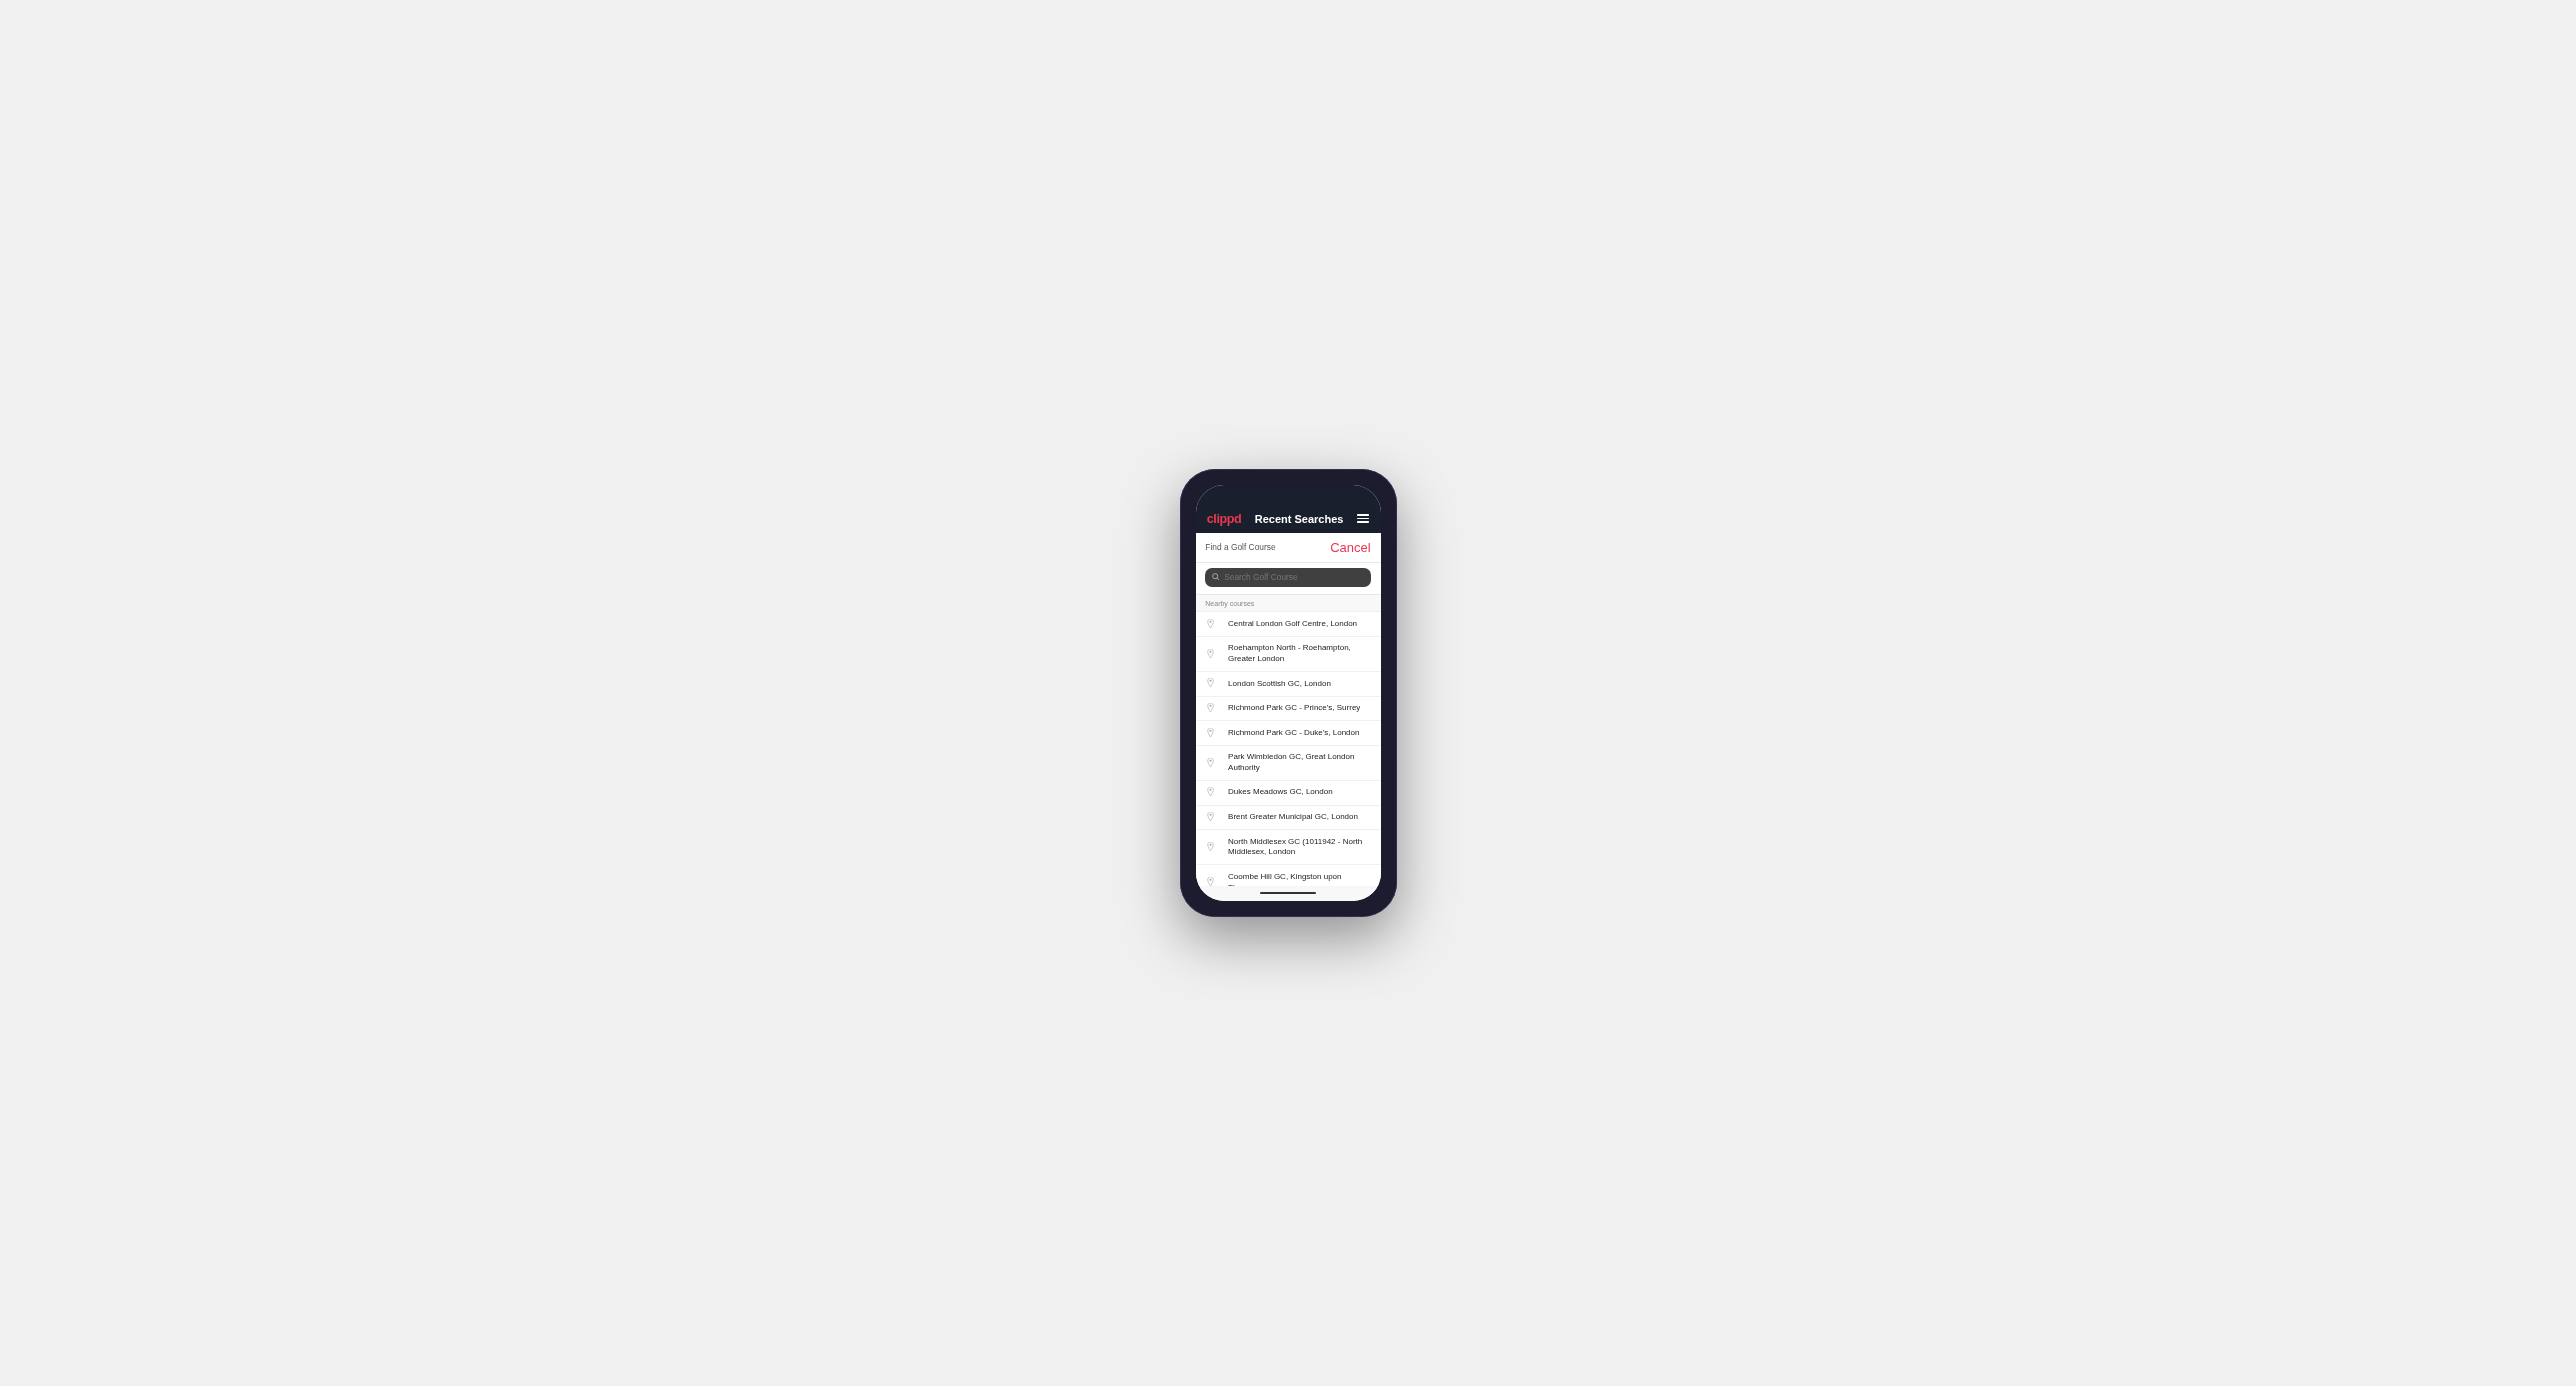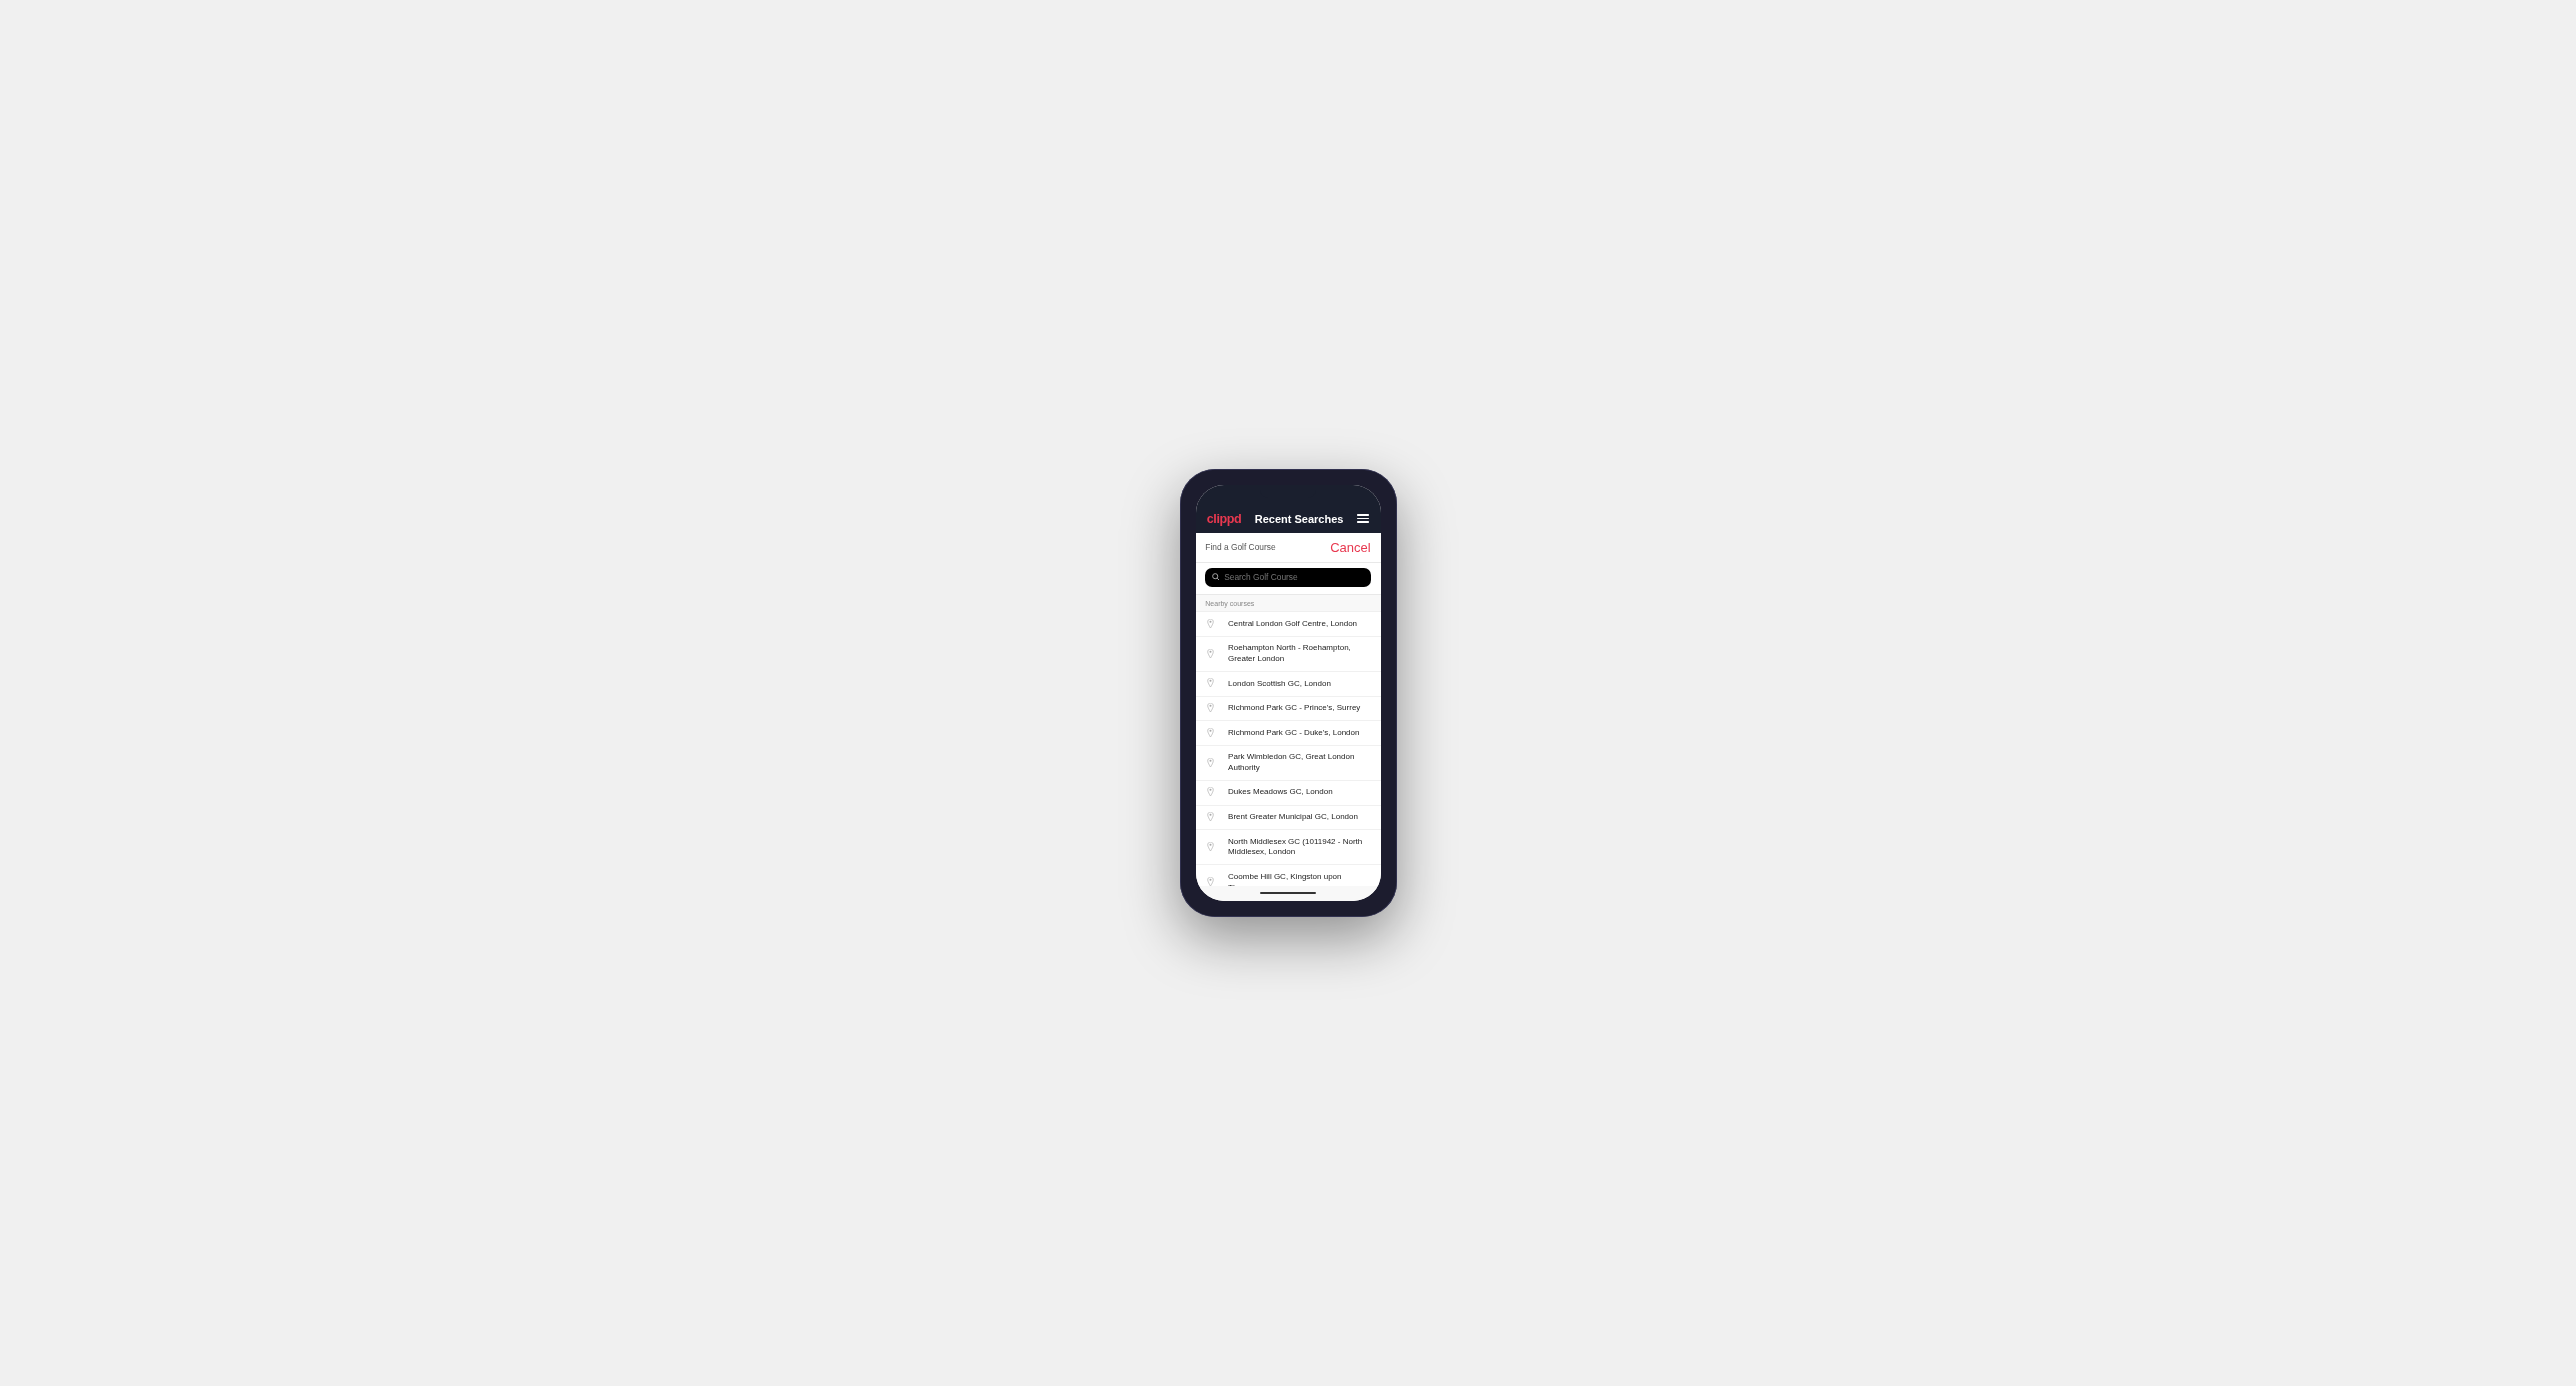--- a/index.html
+++ b/index.html
@@ -111,21 +111,21 @@
     }
     
     .search-container {
       background: #ffffff;
       padding: 5.6px 9.8px 7px;
       border-bottom: 0.7px solid #e8e8e8;
     }
     .search-input-wrapper {
       display: flex;
       align-items: center;
-      background: #000000;
+      background: #404040;
       border-radius: 7px;
       padding: 4.2px 7px;
       gap: 4.2px;
     }
     .search-icon-svg {
       color: #aaa;
       font-size: 7.7px;
     }
     .search-input {
       border: none;

